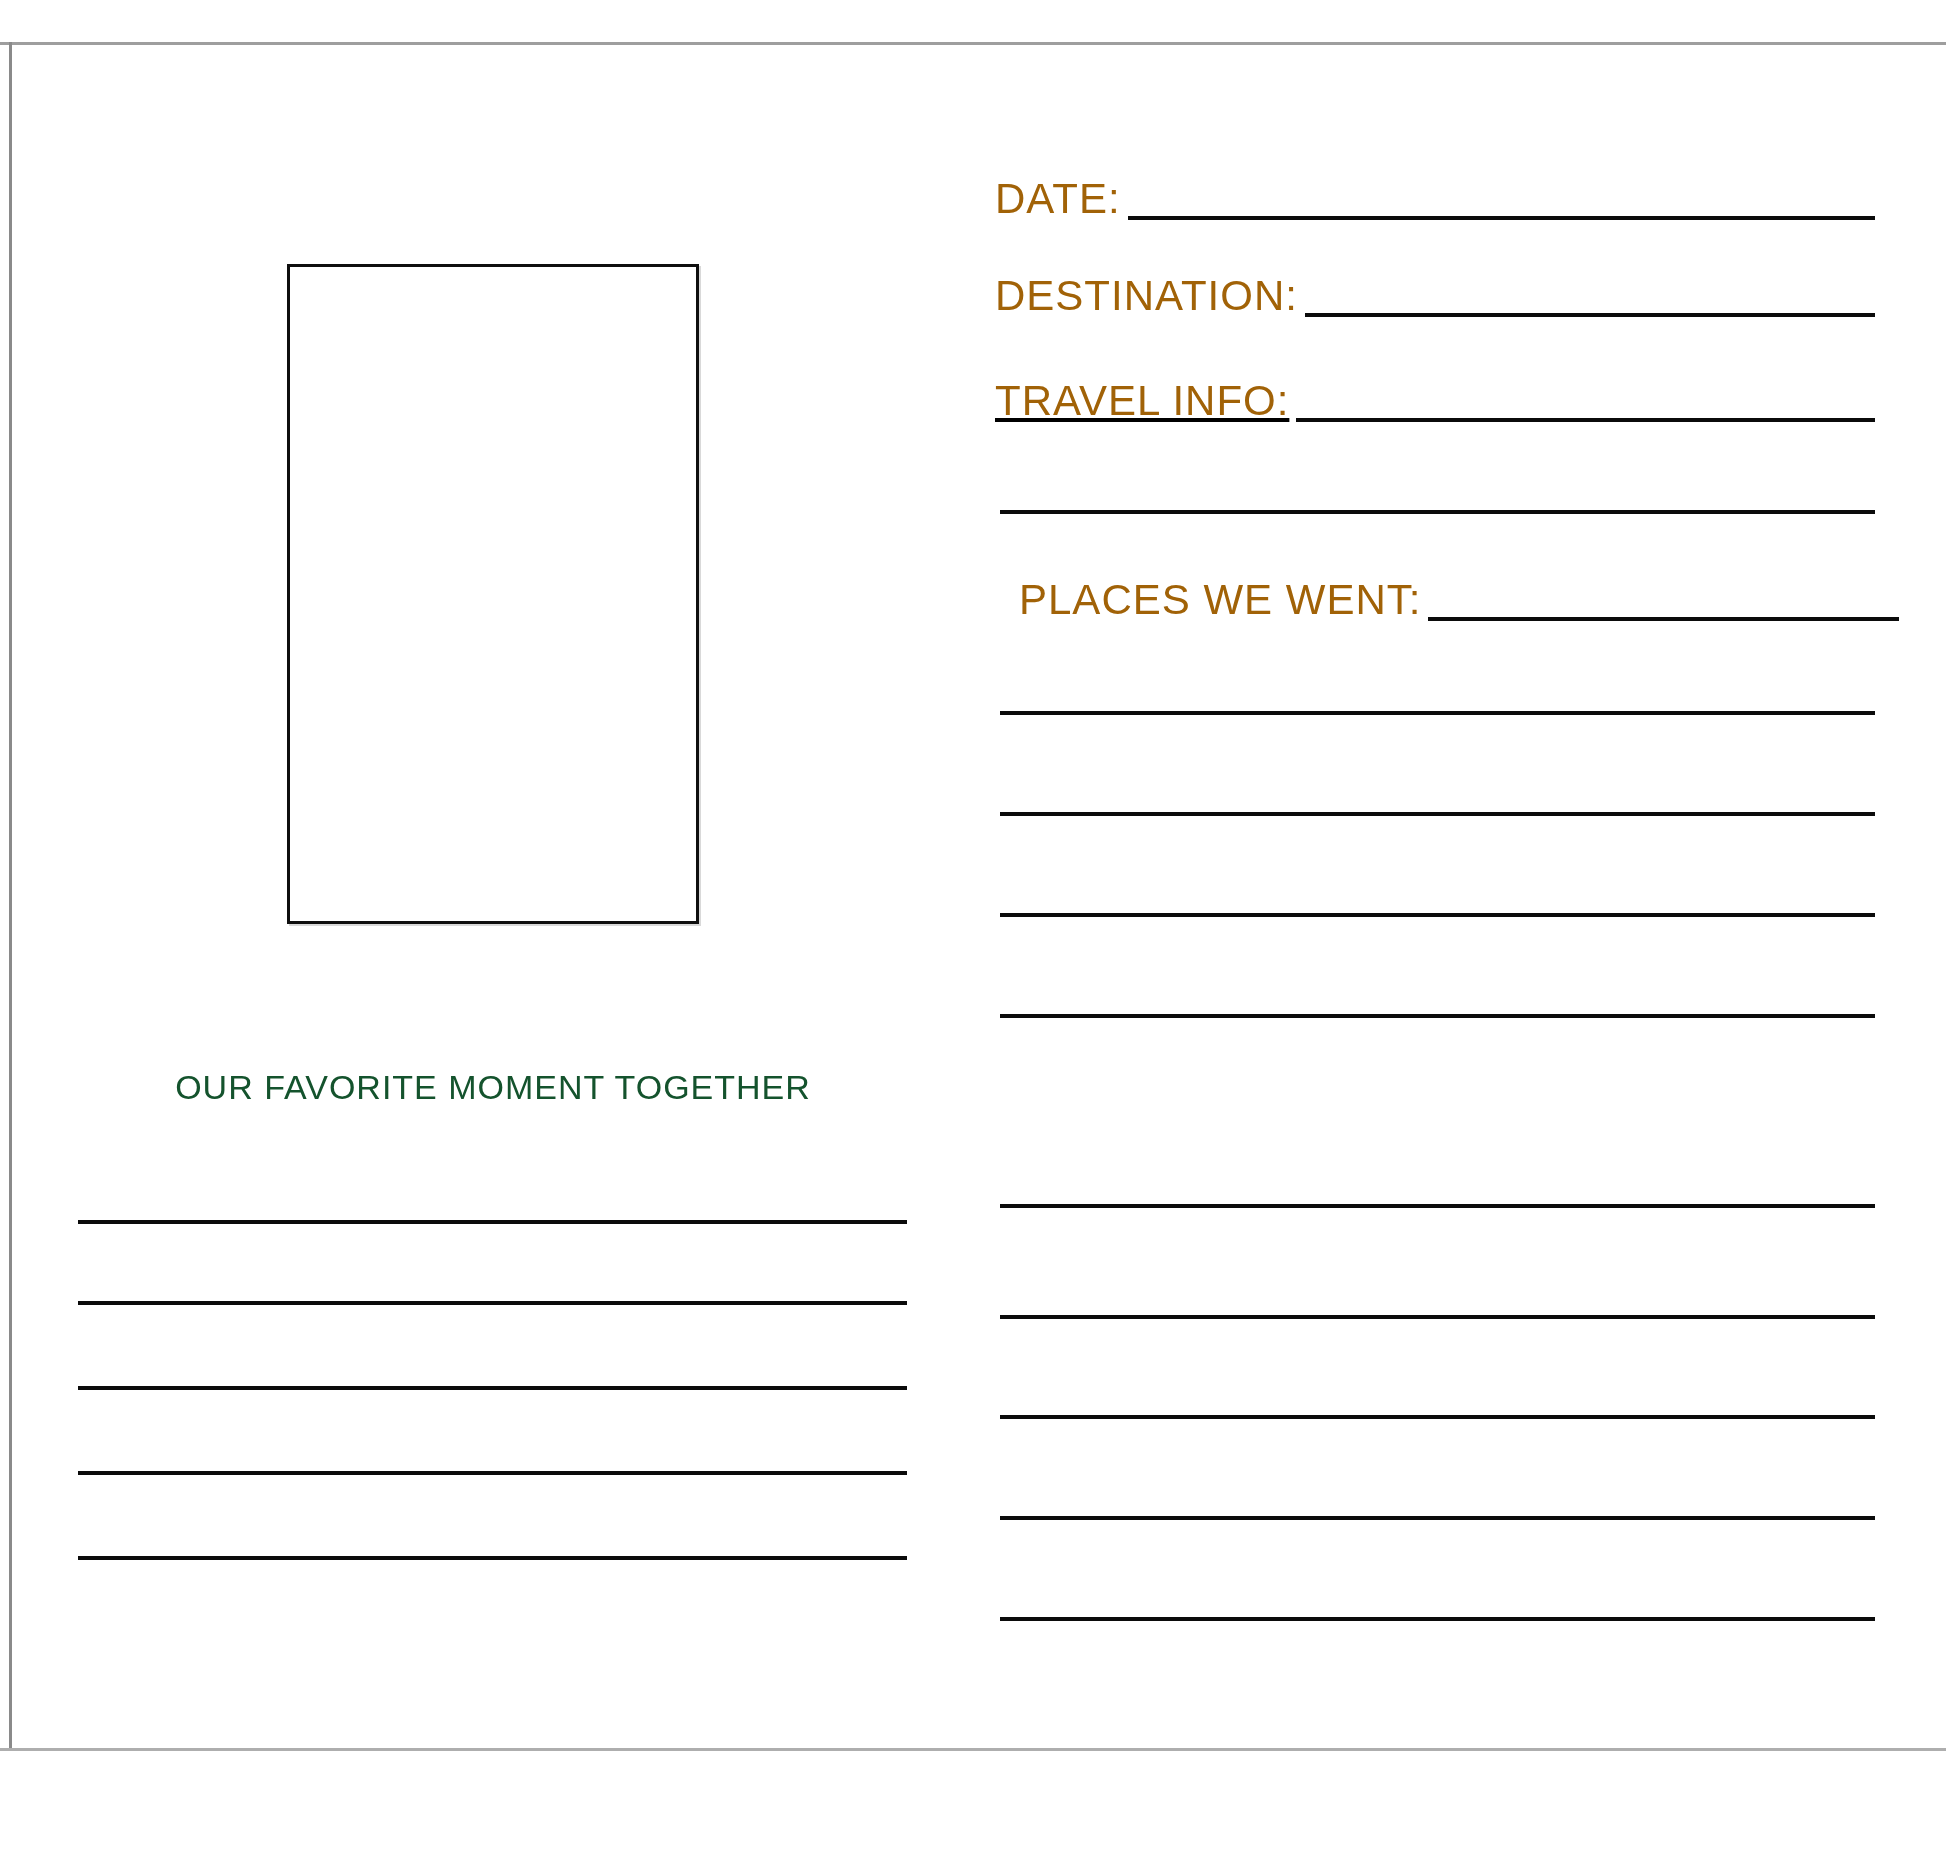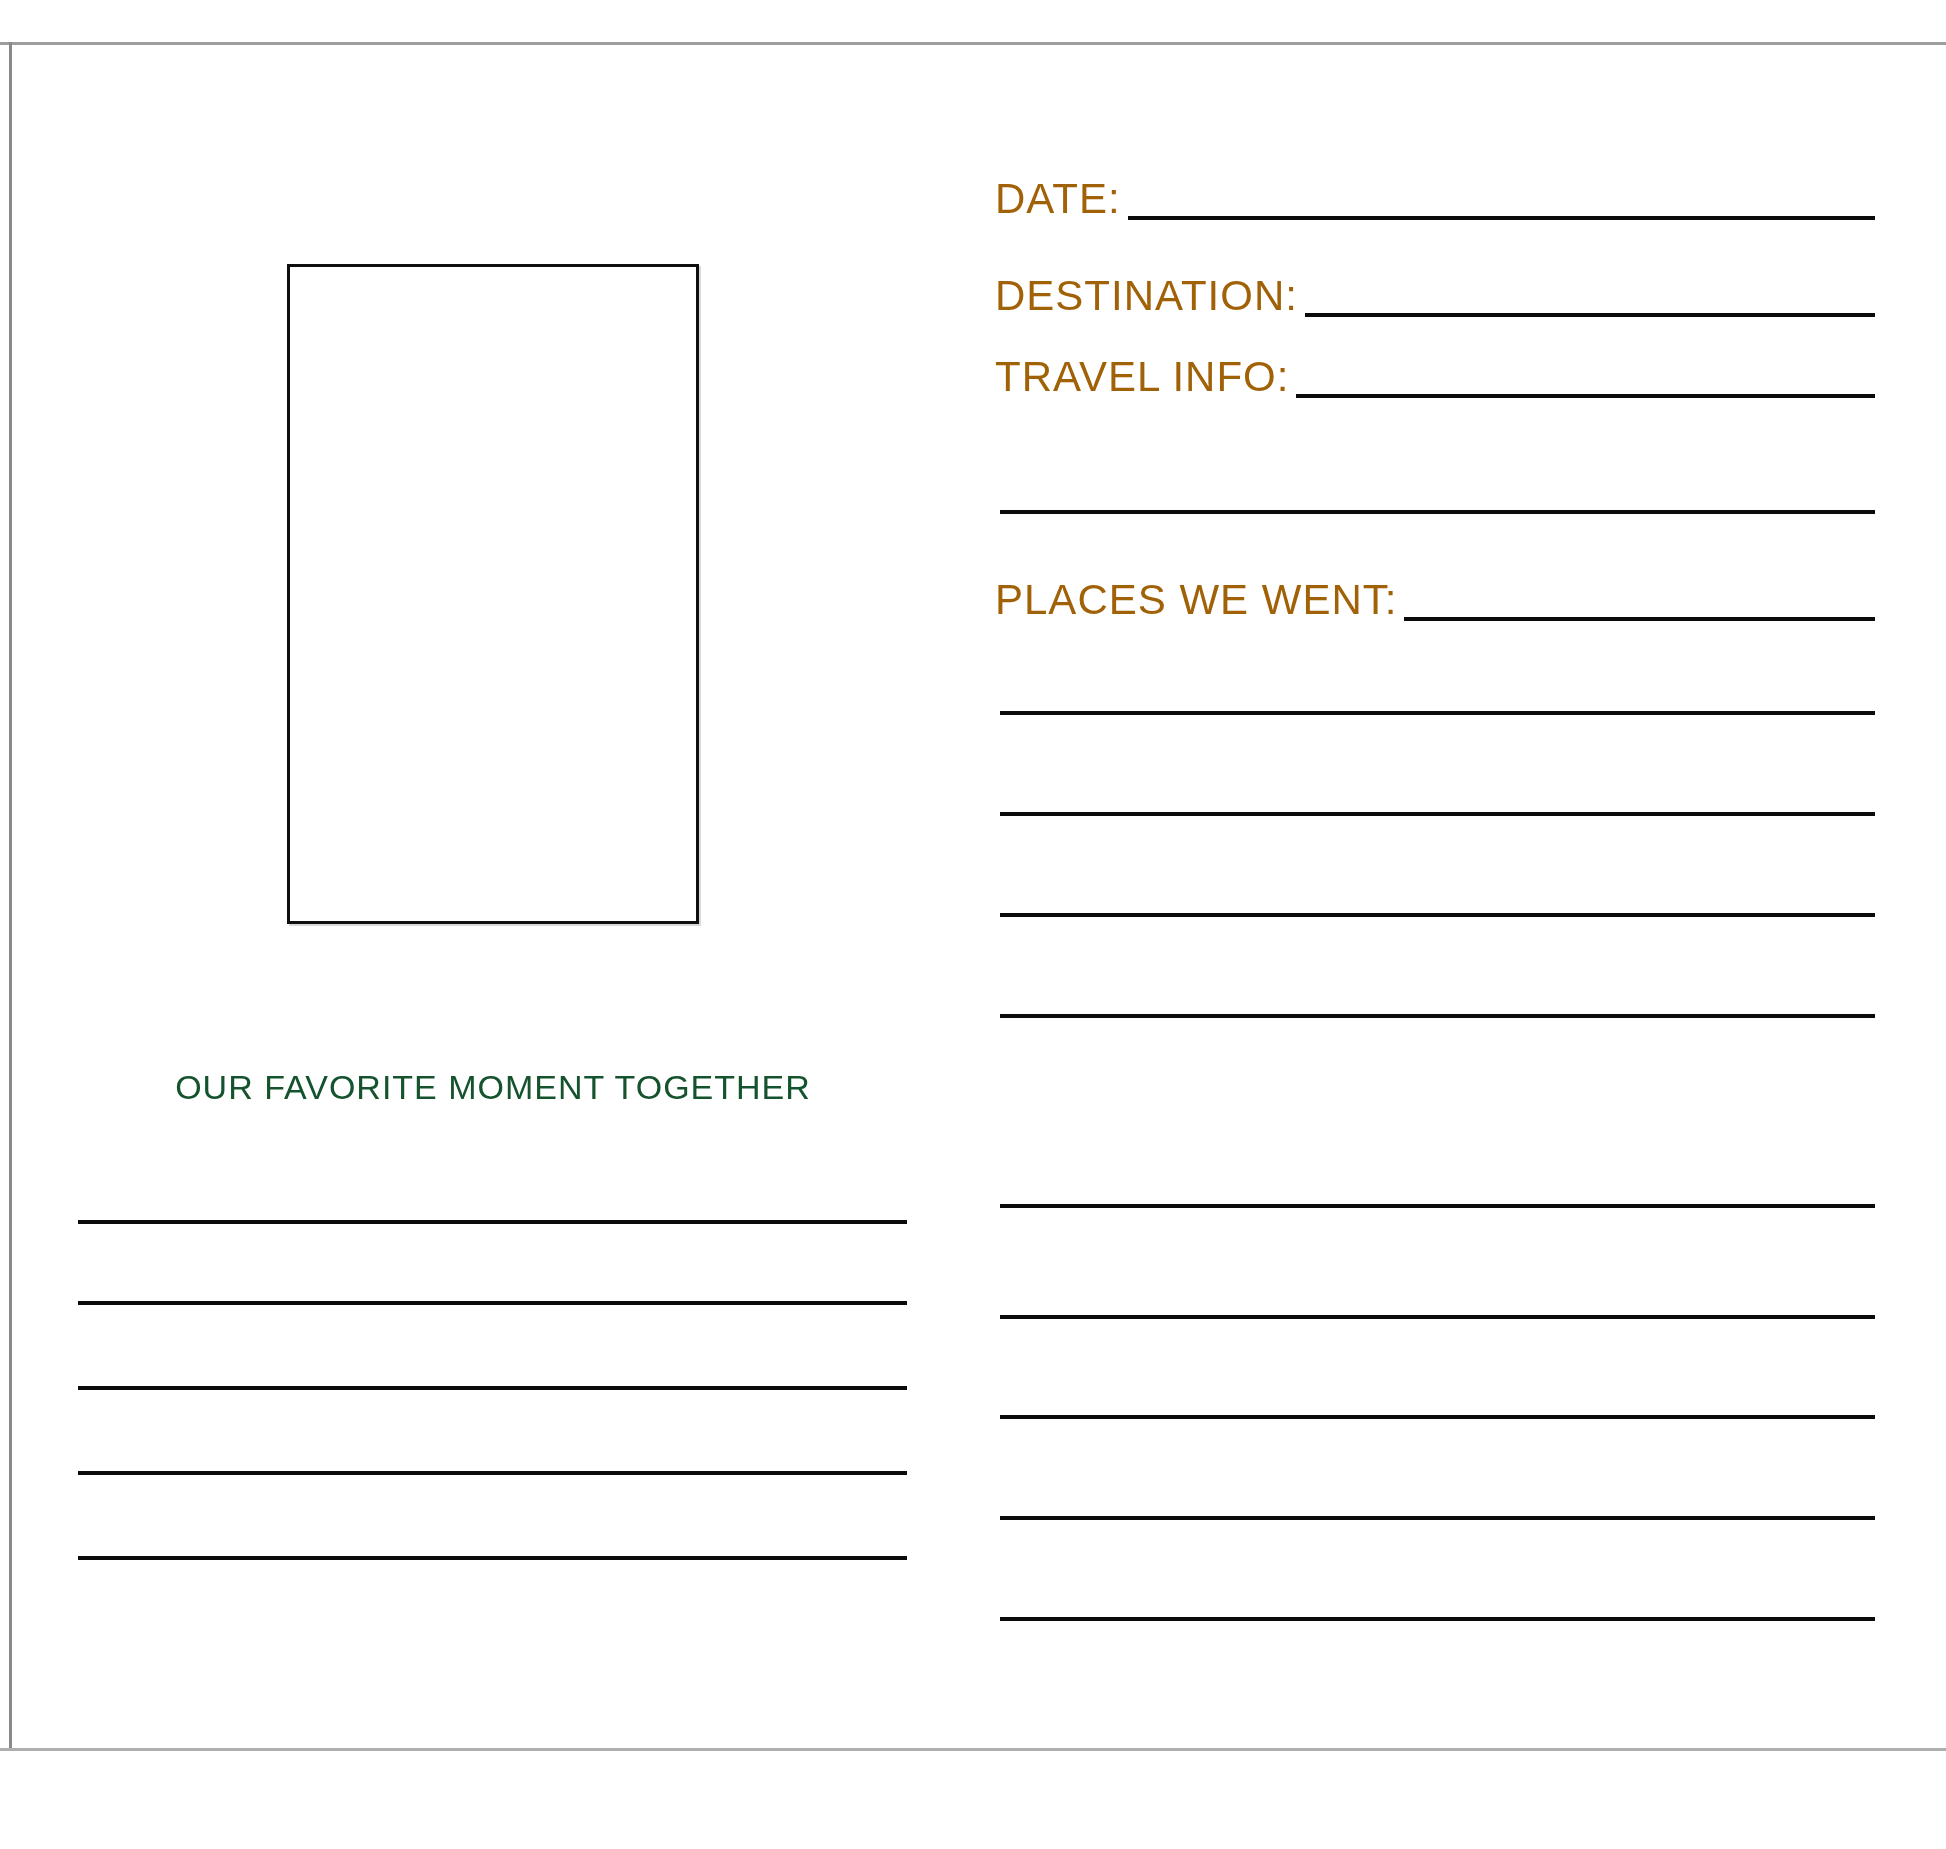--- a/index.html
+++ b/index.html
@@ -81,22 +81,22 @@
     white-space: nowrap;
   }
   .field-row .field-line {
     flex: 1;
     margin-left: 7px;
     border-bottom: 4px solid #0b0b0b;
     height: 0;
   }
   .row-date        { top: 174px; }
   .row-destination { top: 271px; }
-  .row-travel-info { top: 352px; }
-  .row-places      { top: 575px; }
+  .row-travel-info { top: 376px; text-decoration: underline; }
+  .row-places      { top: 575px; margin-left: 24px; }
   .row-memories    { top: 1072px; }
   
   .rule-line {
     position: absolute;
     height: 4px;
     background: #0b0b0b;
   }
 </style>
 </head>
 <body>

